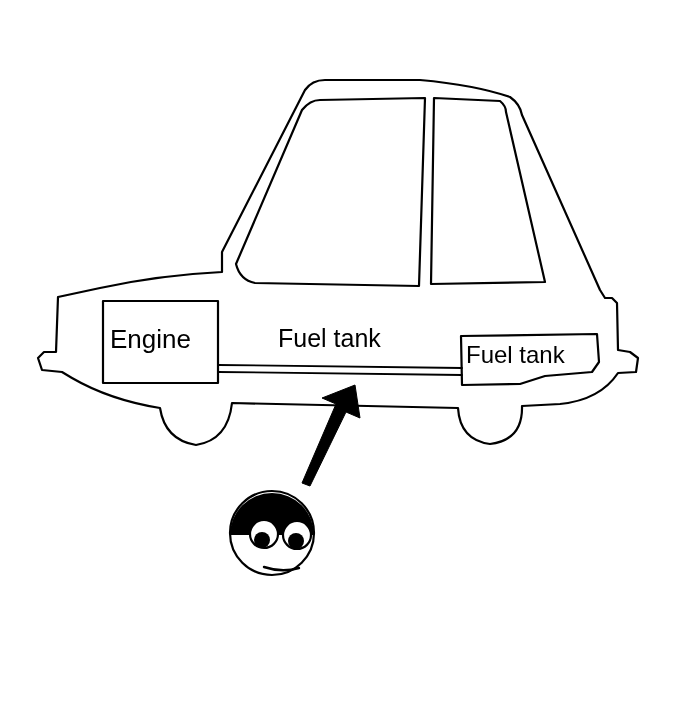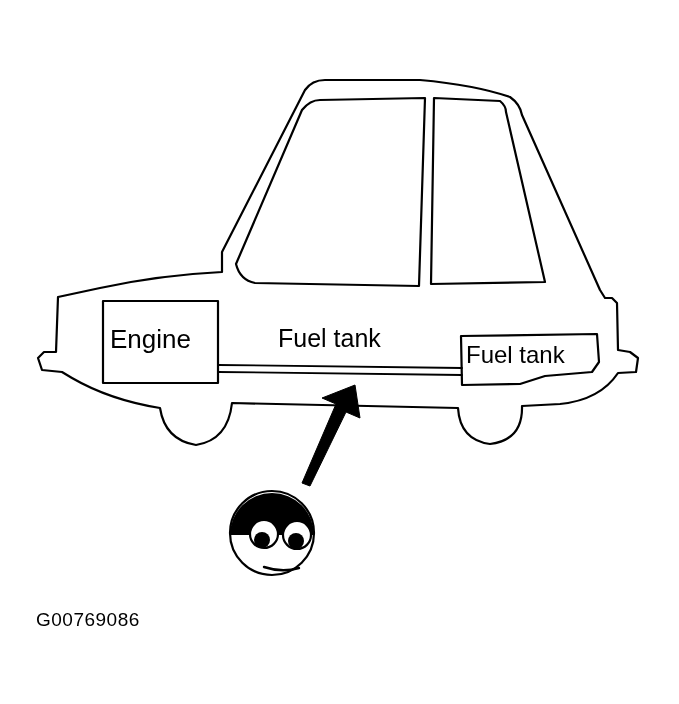--- a/index.html
+++ b/index.html
@@ -79,14 +79,13 @@
       <circle cx="262" cy="540" r="8" fill="#000"></circle>
       <circle cx="296" cy="541" r="8" fill="#000"></circle>
 
       <path d="M 264,567 Q 282,573 299,568" fill="none" stroke="#000" stroke-width="2.4" stroke-linecap="round"></path>
     </g>
   </svg>
 
   <div class="lbl" id="engine-label">Engine</div>
   <div class="lbl" id="fuel-line-label">Fuel tank</div>
   <div class="lbl" id="fuel-tank-label">Fuel tank</div>
-  <div class="lbl" id="figure-id">G00769086</div>
 </div>
 
 </body></html>

